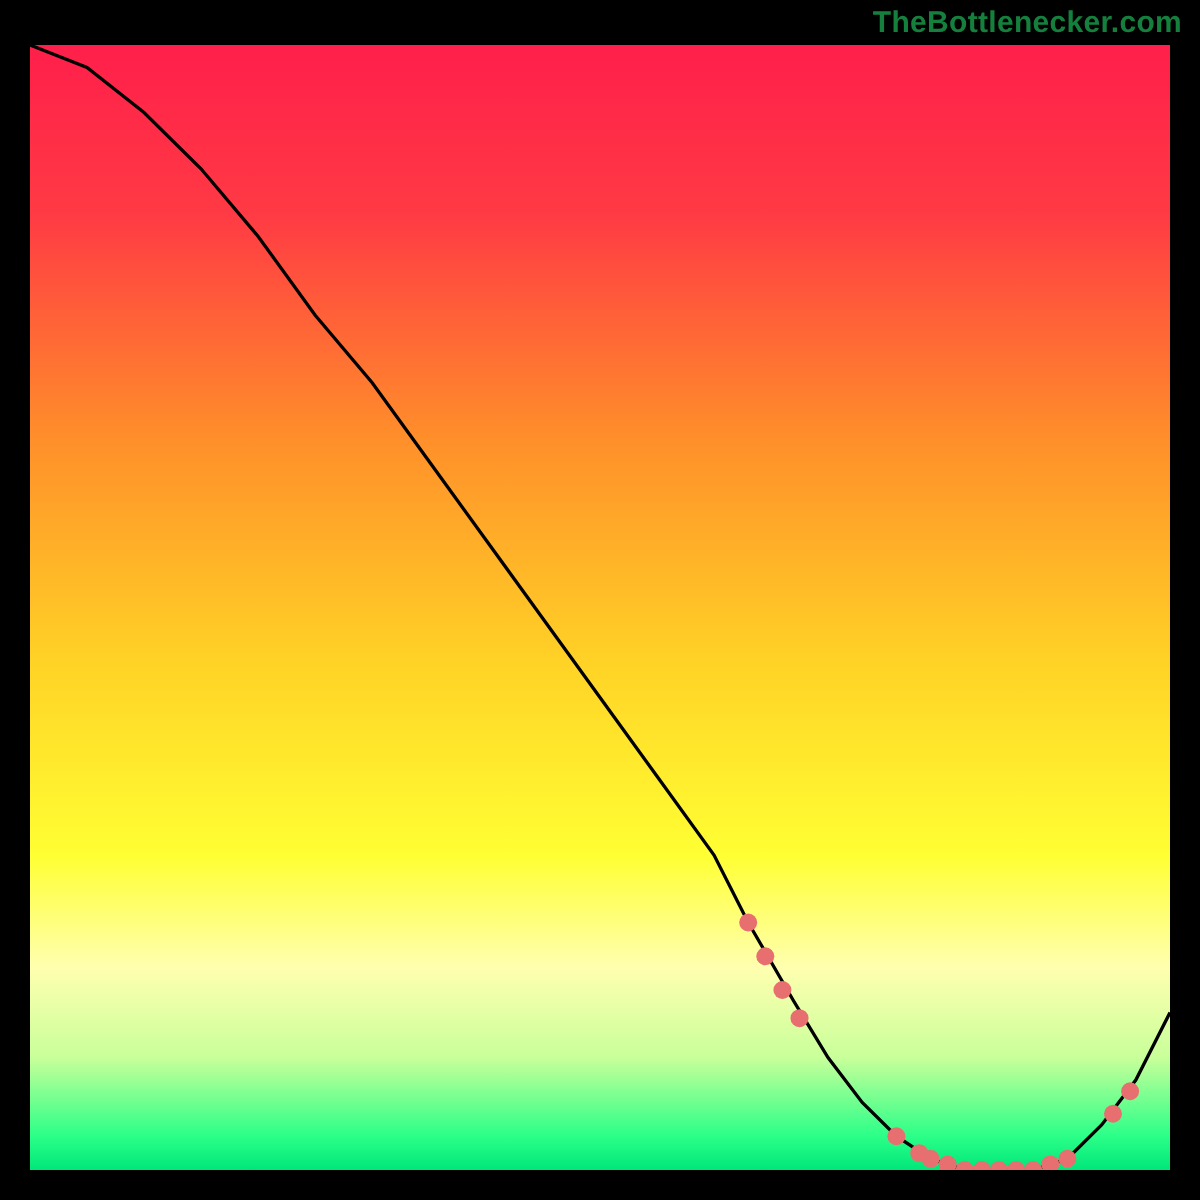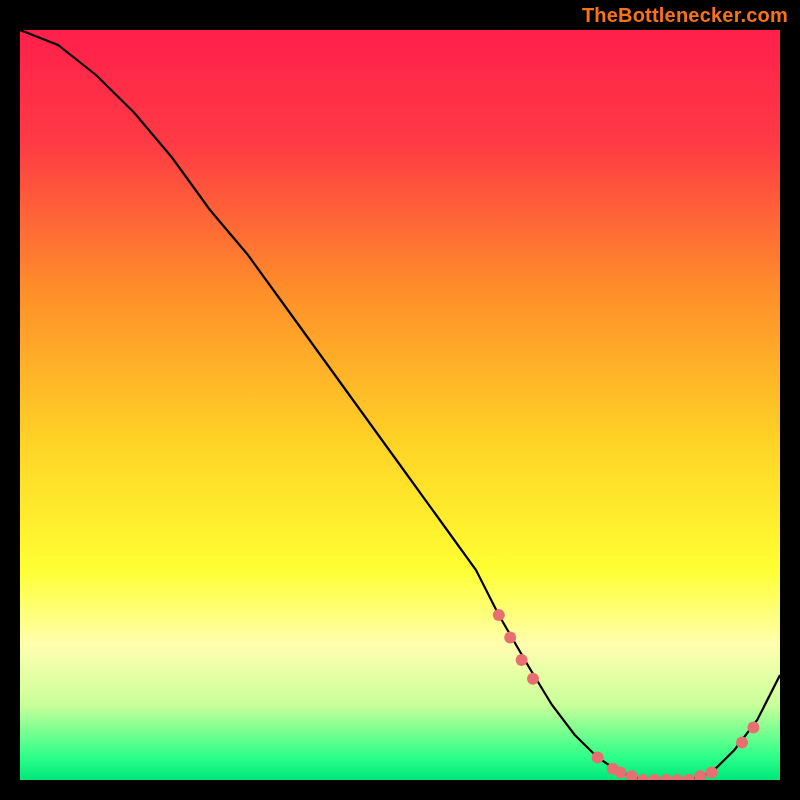--- a/index.html
+++ b/index.html
@@ -22,21 +22,21 @@
     left: 20px;
     top: 30px;
     width: 760px;
     height: 750px;
     overflow: hidden;
   }
   .attribution {
     position: absolute;
     top: 4px;
     right: 12px;
-    color: #f97316;
+    color: #15803d;
     font-size: 20px;
     font-weight: bold;
     letter-spacing: 0.2px;
   }
   svg {
     display: block;
   }
 </style>
 </head>
 <body>

